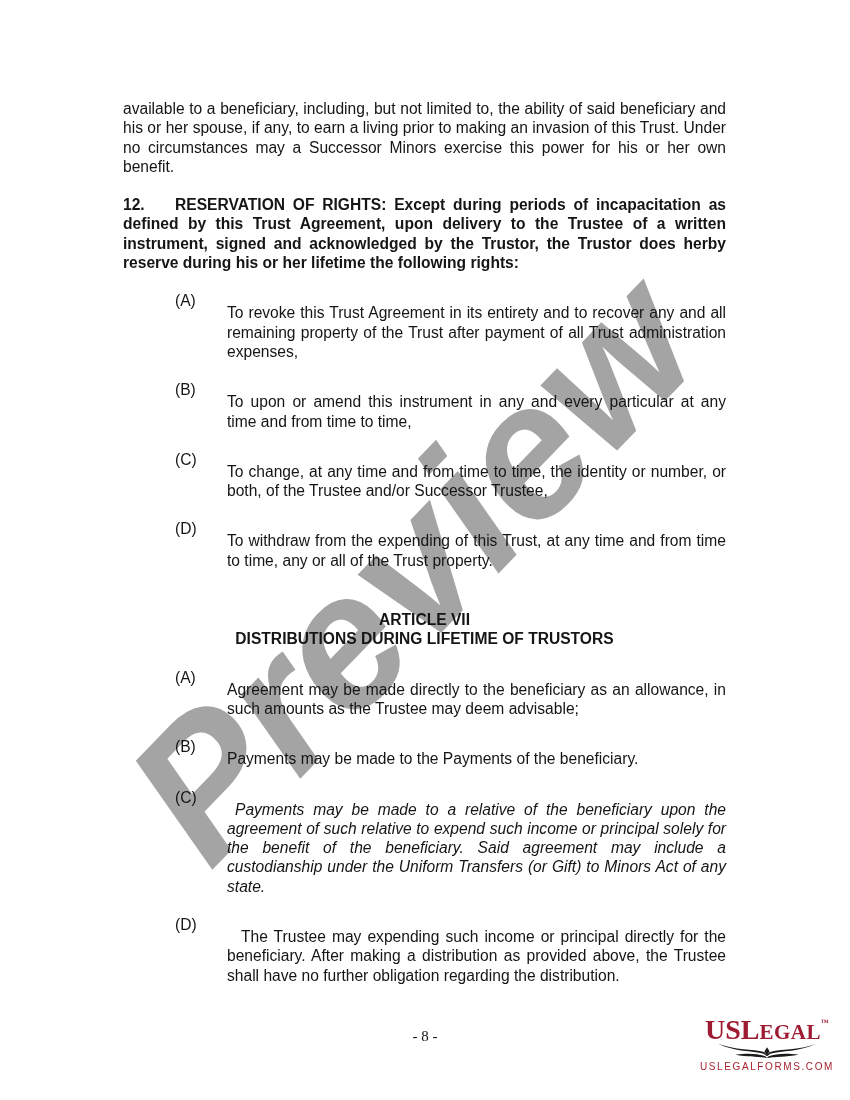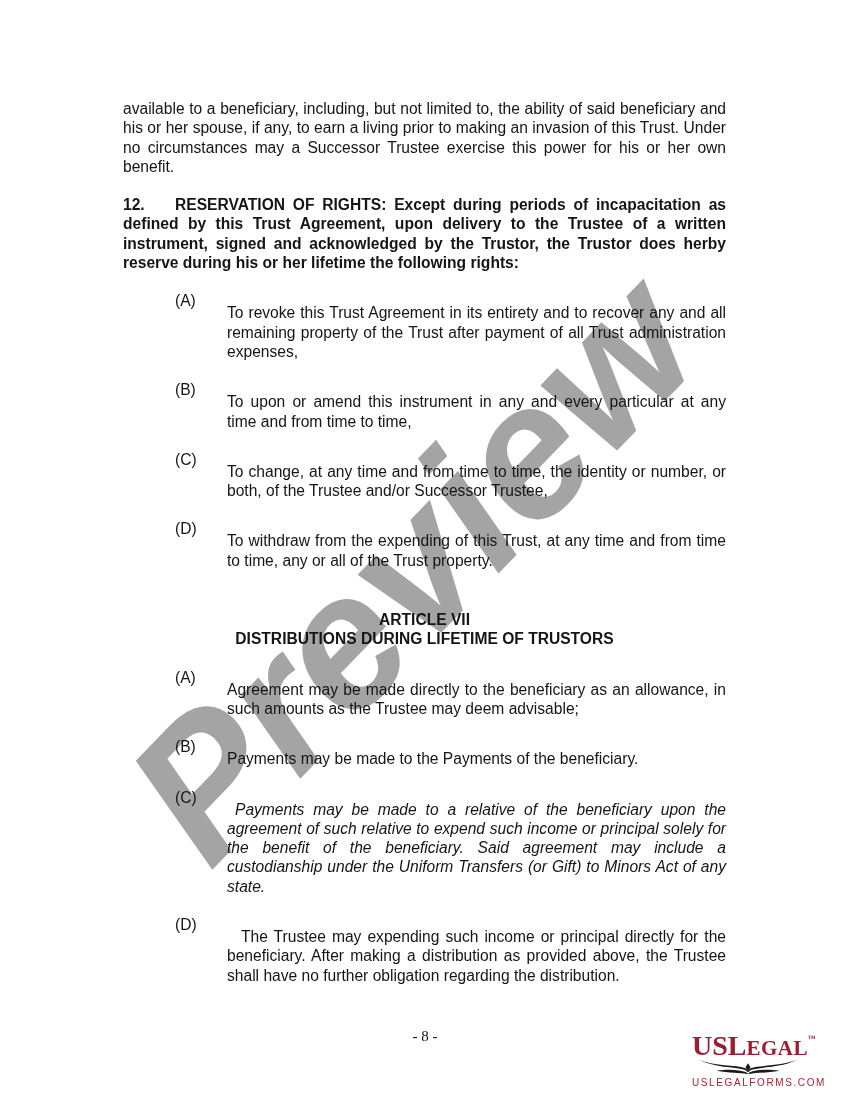--- a/index.html
+++ b/index.html
@@ -54,23 +54,23 @@
     text-align:center;
     font-family:"Liberation Serif", serif;
     font-size:15px;
     color:#111;
     z-index:1;
   }
   .logo {
     position:absolute;
     left:692px; top:1016px;
     width:150px;
+    text-align:center;
     z-index:1;
     line-height:1;
-    margin-top:16px;
   }
   .logo-brand {
     font-family:"Liberation Serif", serif;
     font-weight:bold;
     white-space:nowrap;
   }
   .logo-us, .logo-l { font-size:28px; }
   .logo-egal { font-size:21px; letter-spacing:0.5px; }
   .logo-tm { font-size:8px; vertical-align:14px; }
   .logo-eagle { margin-top:-1px; }
@@ -83,21 +83,21 @@
     margin-top:1px;
   }
 </style>
 </head>
 <body>
 
 <div class="watermark">Preview</div>
 
 <div class="content">
 
-  <p>available to a beneficiary, including, but not limited to, the ability of said beneficiary and his or her spouse, if any, to earn a living prior to making an invasion of this Trust.  Under no circumstances may a Successor Trustee exercise this power for his or her own benefit.</p>
+  <p>available to a beneficiary, including, but not limited to, the ability of said beneficiary and his or her spouse, if any, to earn a living prior to making an invasion of this Trust.  Under no circumstances may a Successor Minors exercise this power for his or her own benefit.</p>
 
   <p class="bold"><span class="secnum">12.</span><span>RESERVATION OF RIGHTS:  Except during periods of incapacitation as defined by this Trust Agreement, upon delivery to the Trustee of a written instrument, signed and acknowledged by the Trustor, the Trustor does herby reserve during his or her lifetime the following rights:</span></p>
 
   <div>
     <div class="item">
       <span class="item-label">(A)</span>
       <span class="item-text">To revoke this Trust Agreement in its entirety and to recover any and all remaining property of the Trust after payment of all Trust administration expenses,</span>
     </div>
     <div class="item">
       <span class="item-label">(B)</span>

